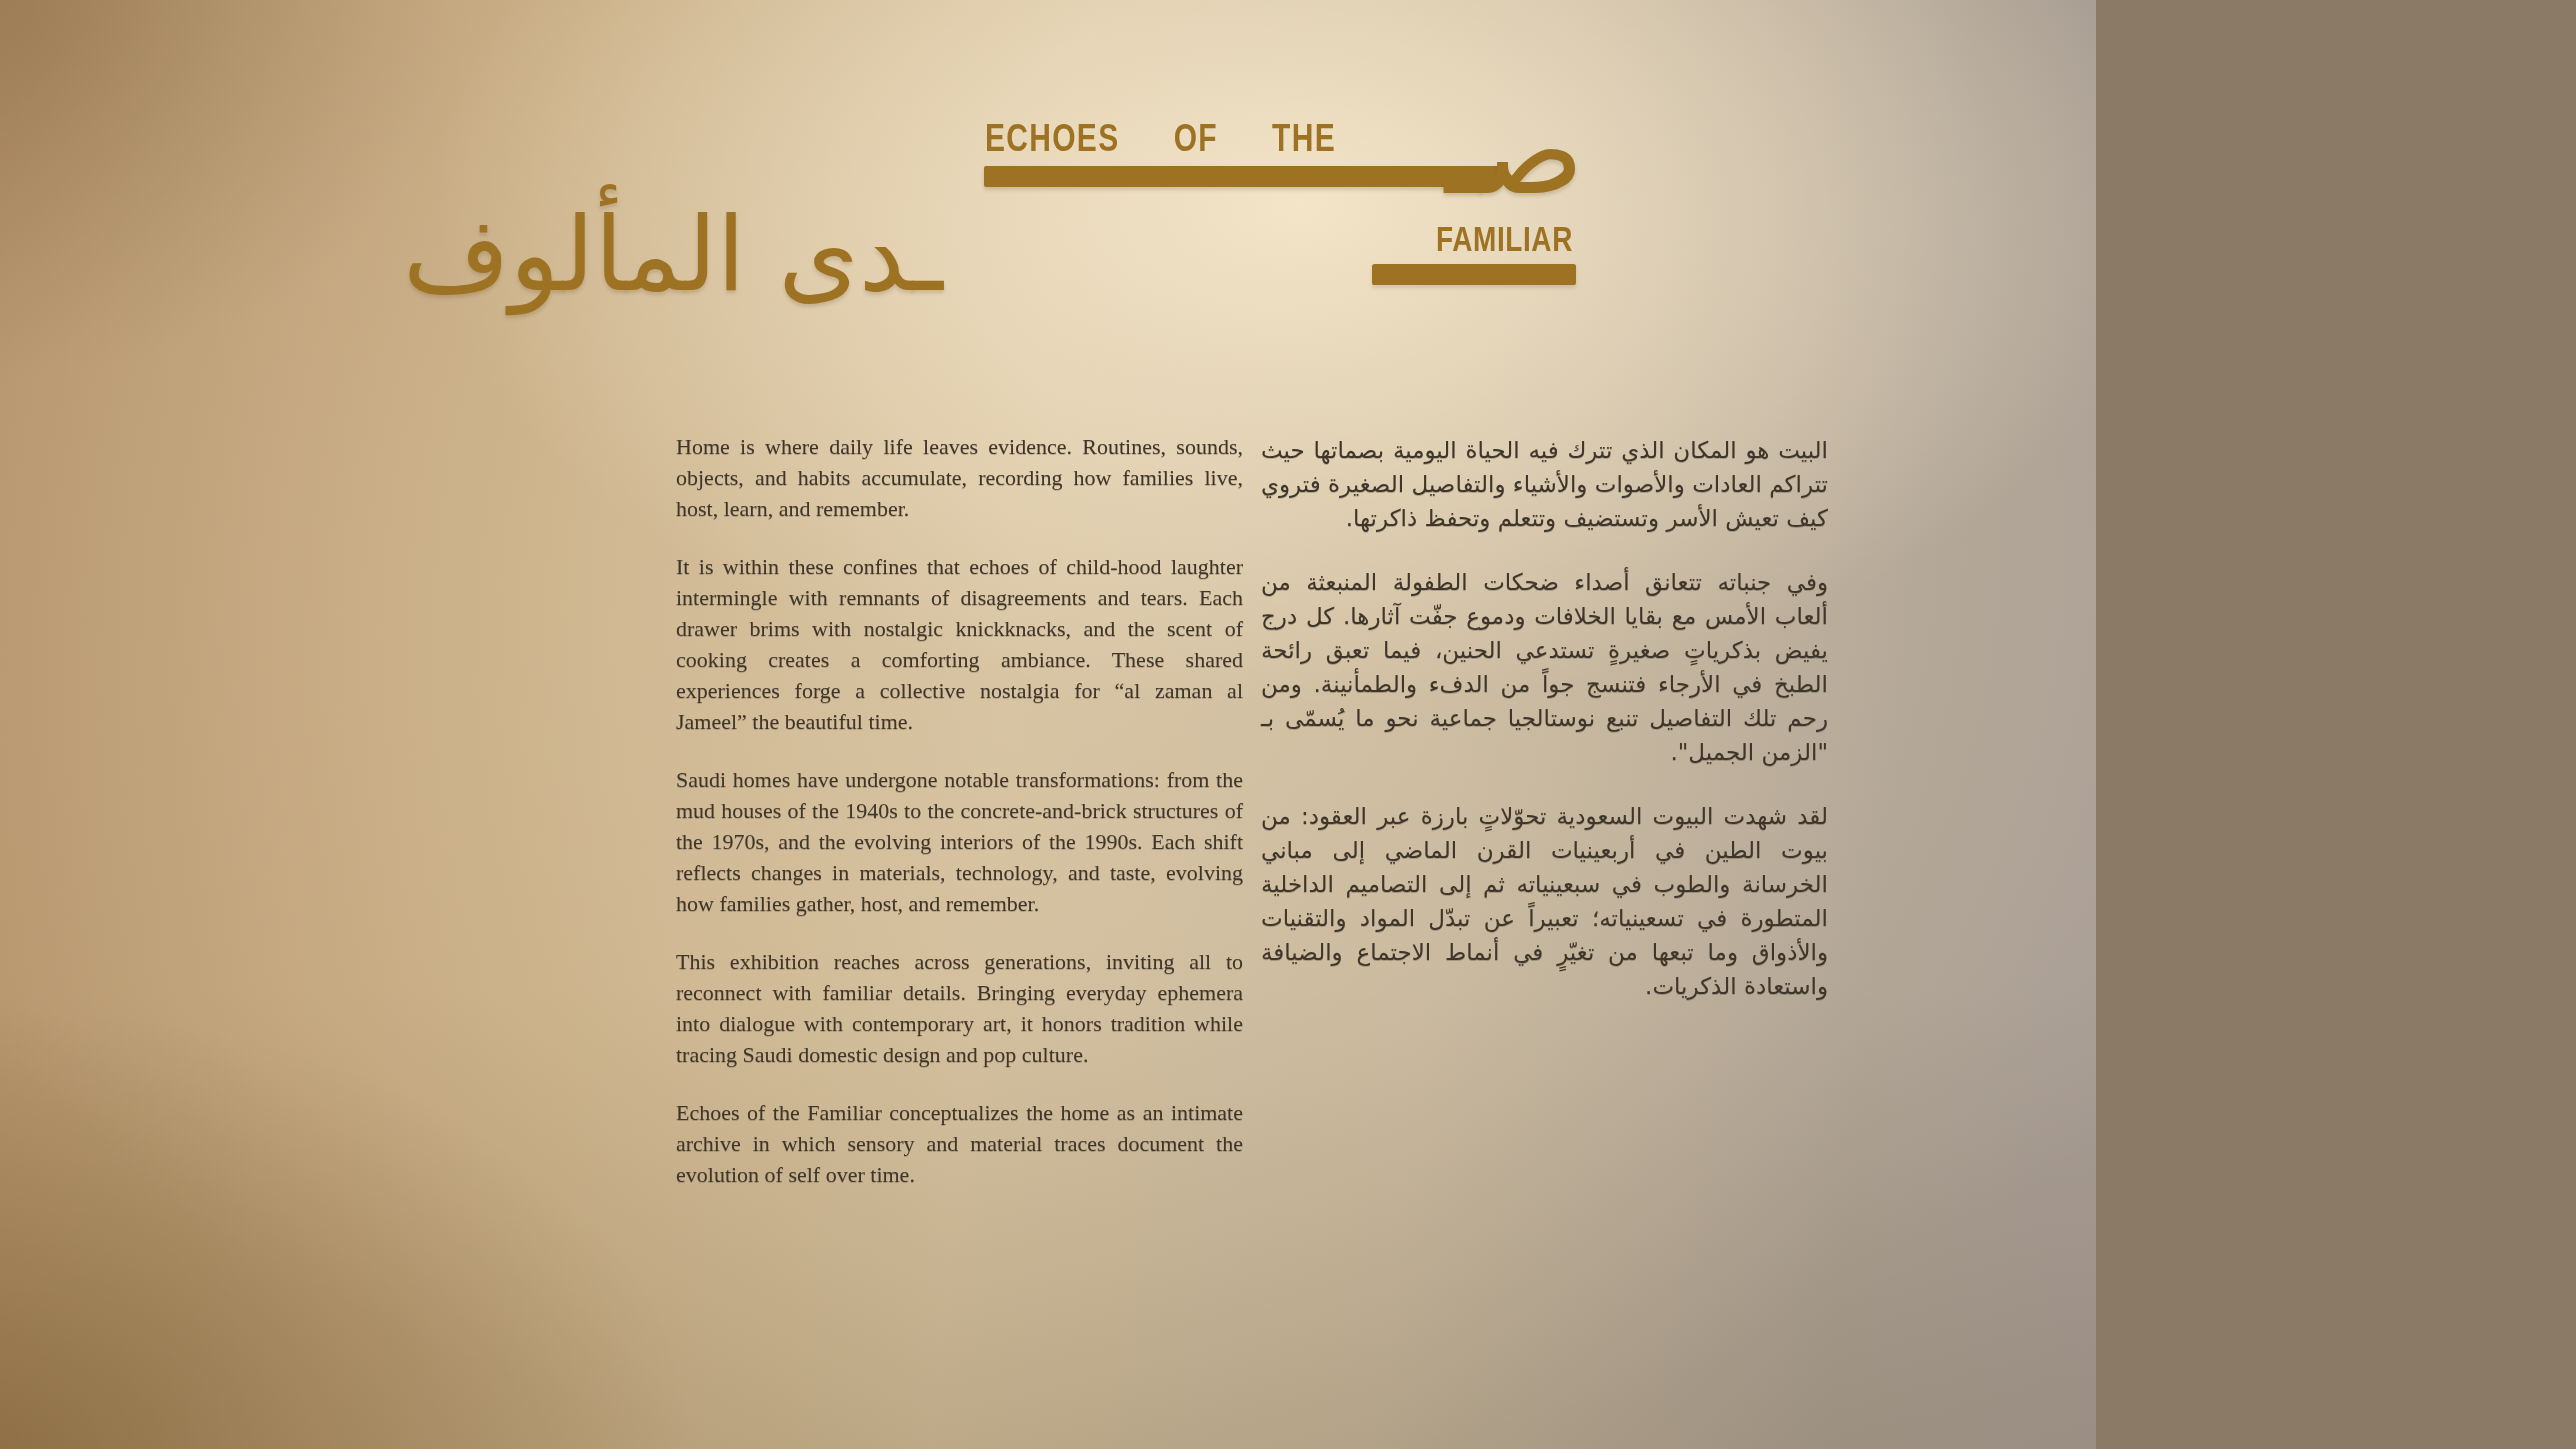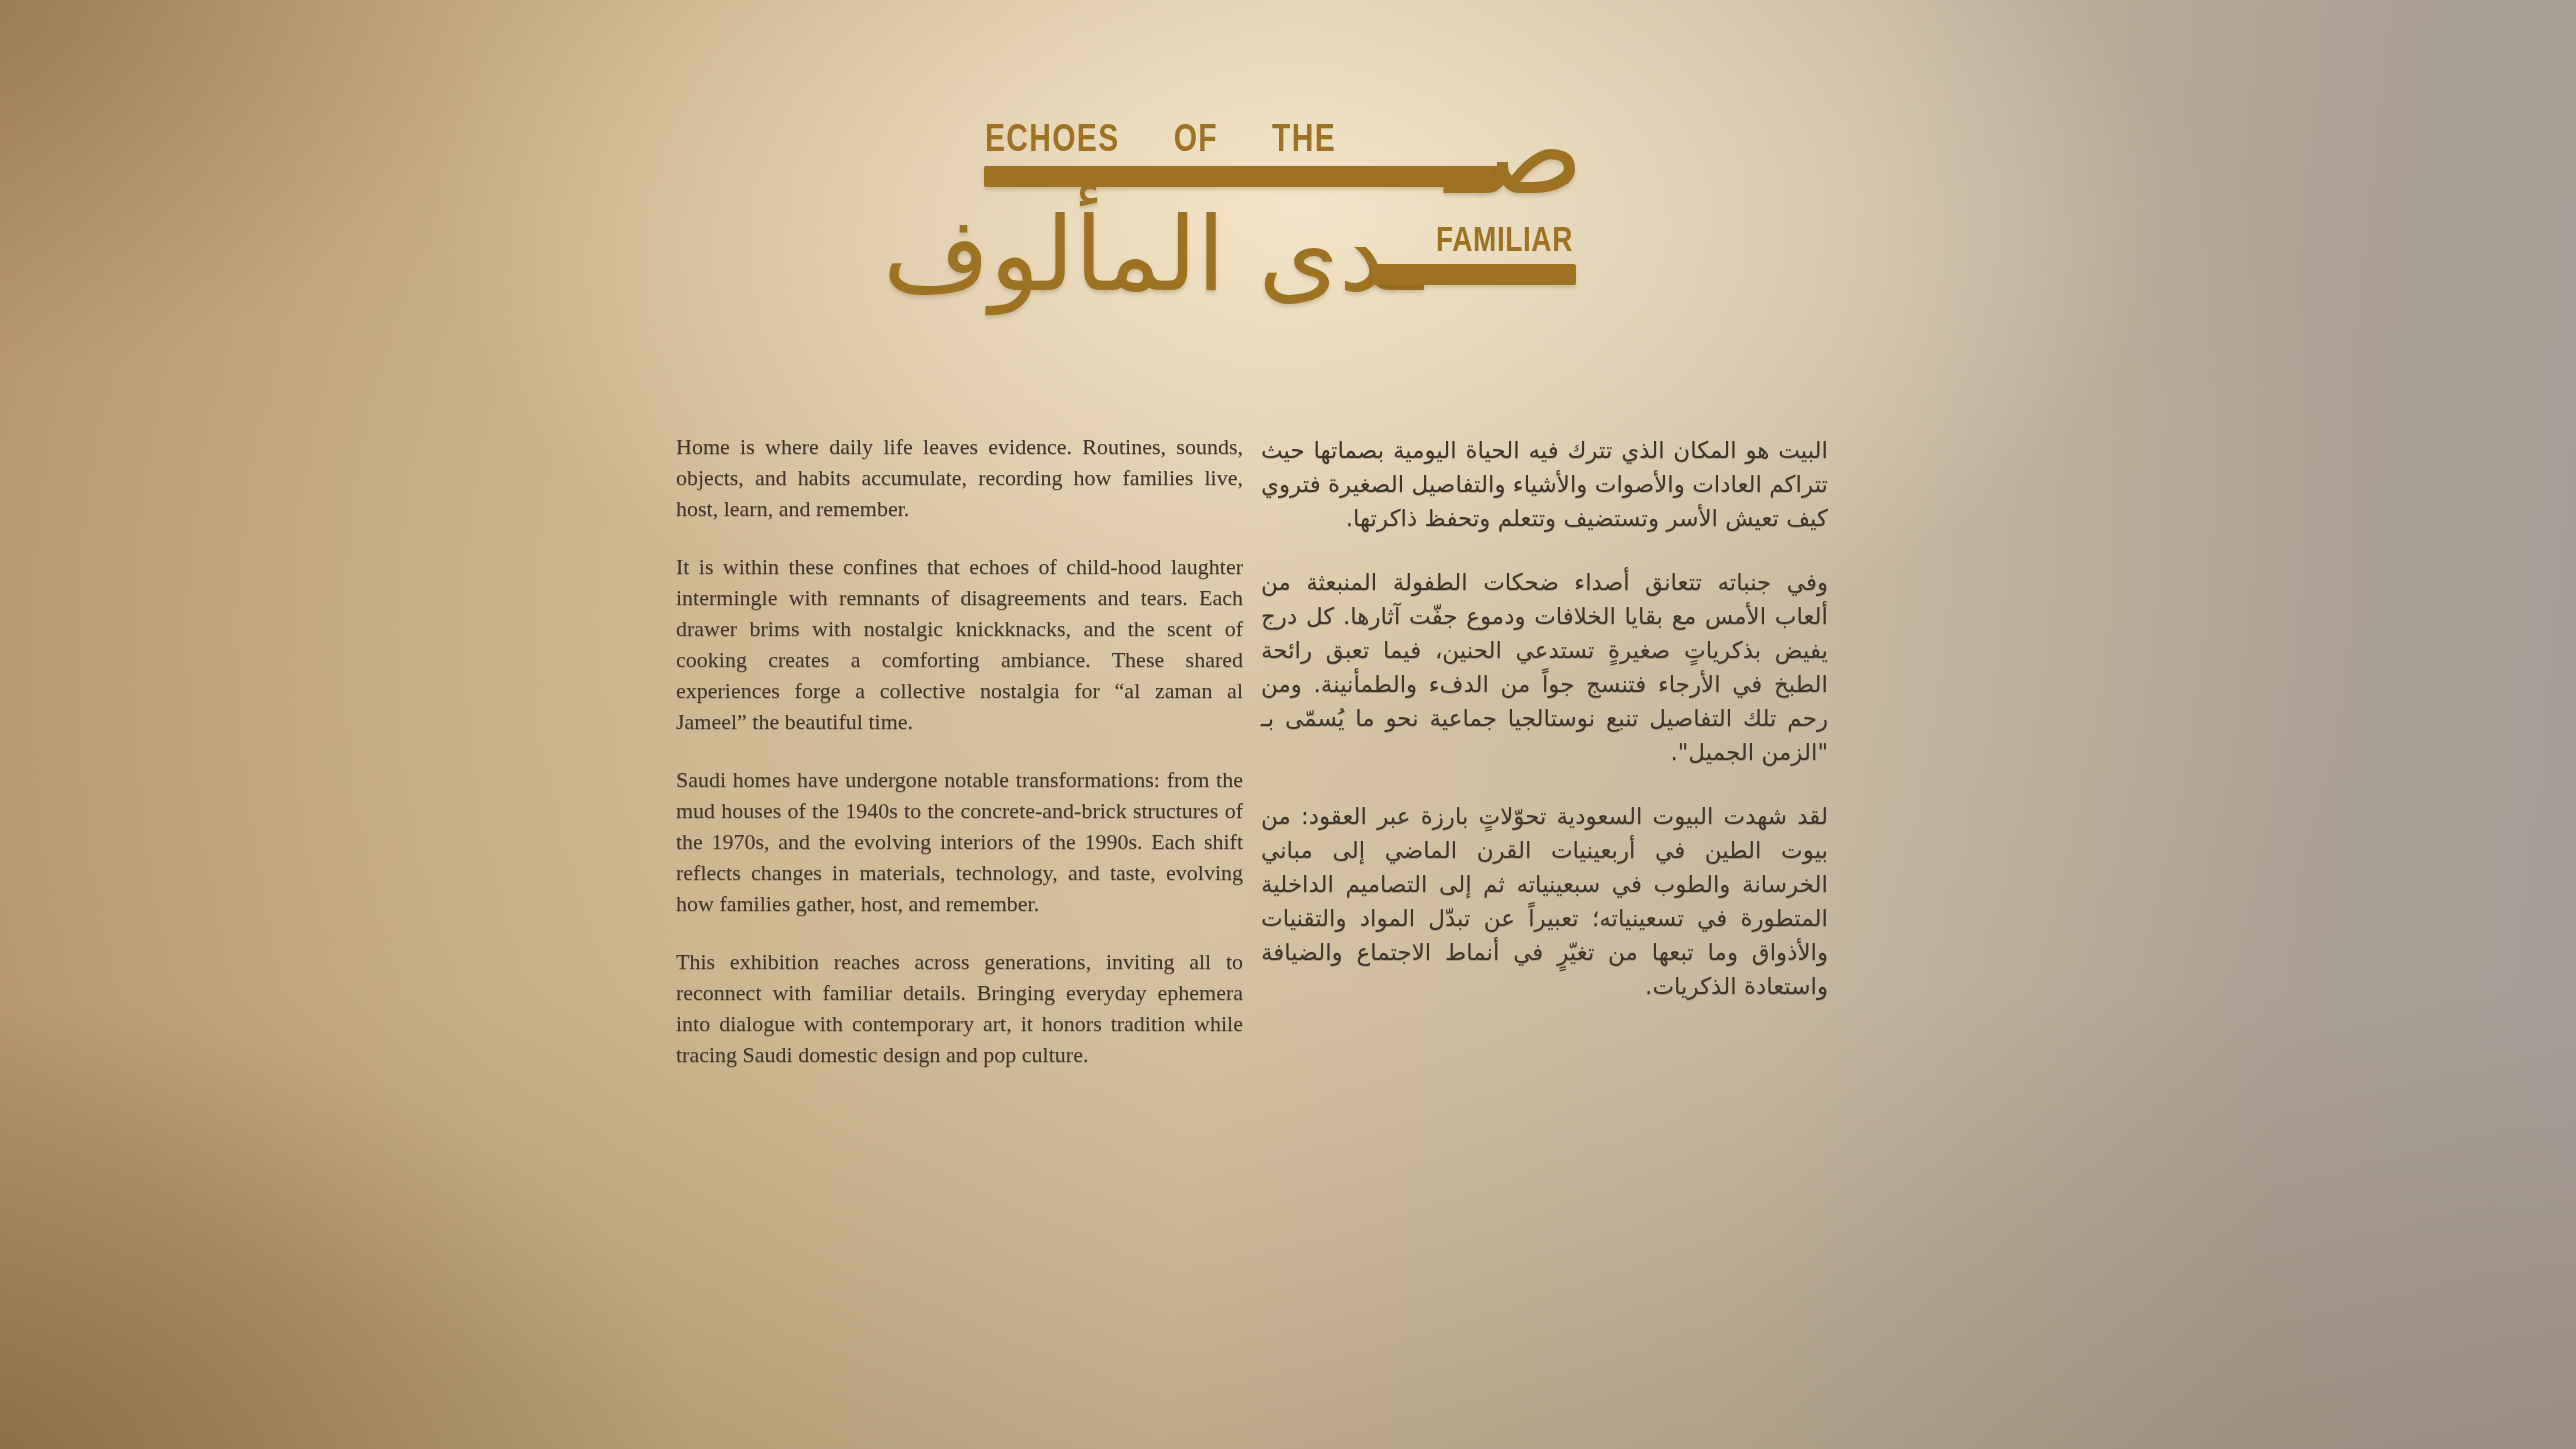--- a/index.html
+++ b/index.html
@@ -1,18 +1,18 @@
 <!DOCTYPE html>
 <html style="font-size:10.3px"><head>
 <meta charset="utf-8">
 <style>
   html, body { margin: 0; padding: 0; background: #8a7a66; }
   .canvas {
     position: relative;
-    width: 2576px;
+    width: 2096px;
     height: 1449px;
     overflow: hidden;
     background:
       radial-gradient(ellipse 869px 502px at 1301px 206px, rgba(249,235,207,0.85), rgba(249,235,207,0) 100%),
       radial-gradient(ellipse 1288px 902px at 1095px 580px, rgba(228,209,178,0.45), rgba(228,209,178,0) 100%),
       radial-gradient(ellipse 966px 612px at 0px 1449px, rgba(100,68,24,0.38), rgba(100,68,24,0) 72%),
       radial-gradient(ellipse 612px 483px at 0px 0px, rgba(96,68,34,0.28), rgba(96,68,34,0) 78%),
       linear-gradient(to bottom, rgba(70,50,20,0) 68%, rgba(70,50,20,0.14) 100%),
       linear-gradient(96deg, #b5936a 0%, #c4a87e 22%, #d0bc99 48%, #c3b49b 68%, #aba093 88%, #a89d96 100%);
     font-family: "Liberation Serif", serif;
@@ -128,20 +128,21 @@
     <div class="arabic-title-rest">ـدى المألوف</div>
     <div class="ya-tail"></div>
     <div class="familiar">FAMILIAR</div>
   </div>
 
   <div class="col col-en">
     <p>Home is where daily life leaves evidence. Routines, sounds, objects, and habits accumulate, recording how families live, host, learn, and remember.</p>
     <p>It is within these confines that echoes of child-hood laughter intermingle with remnants of disagreements and tears. Each drawer brims with nostalgic knickknacks, and the scent of cooking creates a comforting ambiance. These shared experiences forge a collective nostalgia for “al zaman al Jameel” the beautiful time.</p>
     <p>Saudi homes have undergone notable transformations: from the mud houses of the 1940s to the concrete-and-brick structures of the 1970s, and the evolving interiors of the 1990s. Each shift reflects changes in materials, technology, and taste, evolving how families gather, host, and remember.</p>
     <p>This exhibition reaches across generations, inviting all to reconnect with familiar details. Bringing everyday ephemera into dialogue with contemporary art, it honors tradition while tracing Saudi domestic design and pop culture.</p>
+    <p>Echoes of the Familiar conceptualizes the home as an intimate archive in which sensory and material traces document the evolution of self over time.</p>
   </div>
 
   <div class="col col-ar" dir="rtl">
     <p>البيت هو المكان الذي تترك فيه الحياة اليومية بصماتها حيث تتراكم العادات والأصوات والأشياء والتفاصيل الصغيرة فتروي كيف تعيش الأسر وتستضيف وتتعلم وتحفظ ذاكرتها.</p>
     <p>وفي جنباته تتعانق أصداء ضحكات الطفولة المنبعثة من ألعاب الأمس مع بقايا الخلافات ودموع جفّت آثارها. كل درج يفيض بذكرياتٍ صغيرةٍ تستدعي الحنين، فيما تعبق رائحة الطبخ في الأرجاء فتنسج جواً من الدفء والطمأنينة. ومن رحم تلك التفاصيل تنبع نوستالجيا جماعية نحو ما يُسمّى بـ "الزمن الجميل".</p>
     <p>لقد شهدت البيوت السعودية تحوّلاتٍ بارزة عبر العقود: من بيوت الطين في أربعينيات القرن الماضي إلى مباني الخرسانة والطوب في سبعينياته ثم إلى التصاميم الداخلية المتطورة في تسعينياته؛ تعبيراً عن تبدّل المواد والتقنيات والأذواق وما تبعها من تغيّرٍ في أنماط الاجتماع والضيافة واستعادة الذكريات.</p>
   </div>
 
 </div>
 

